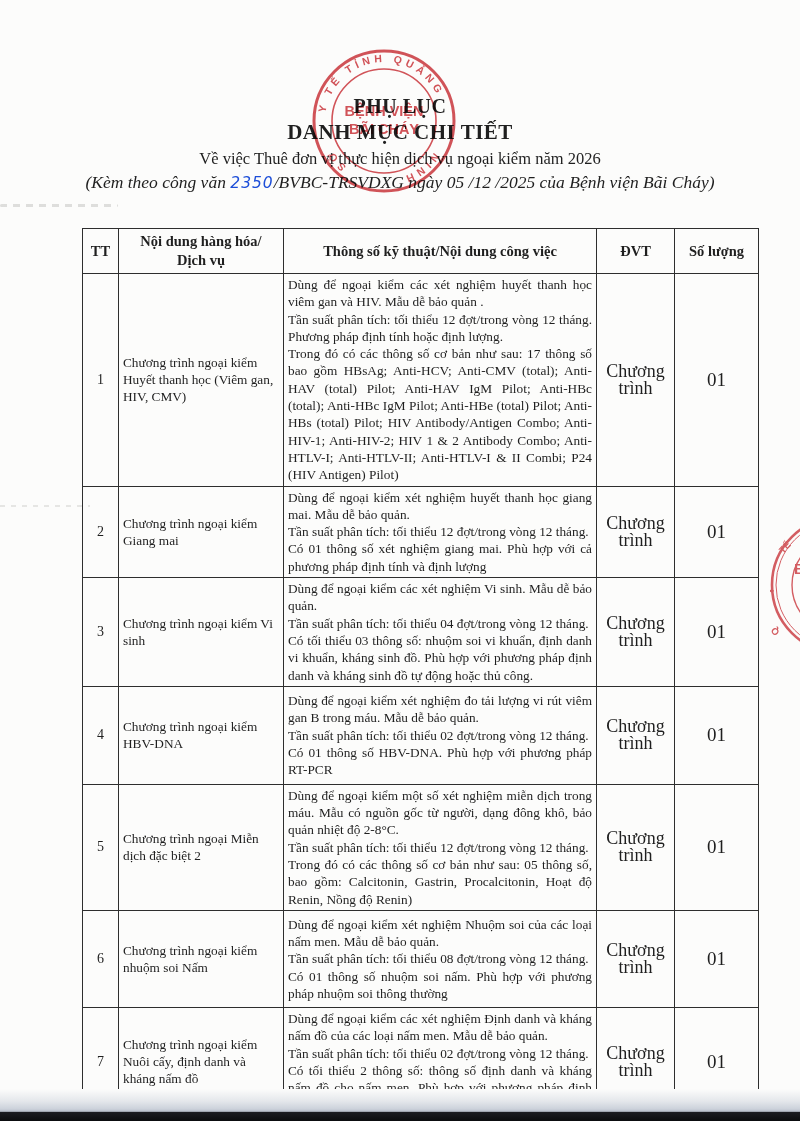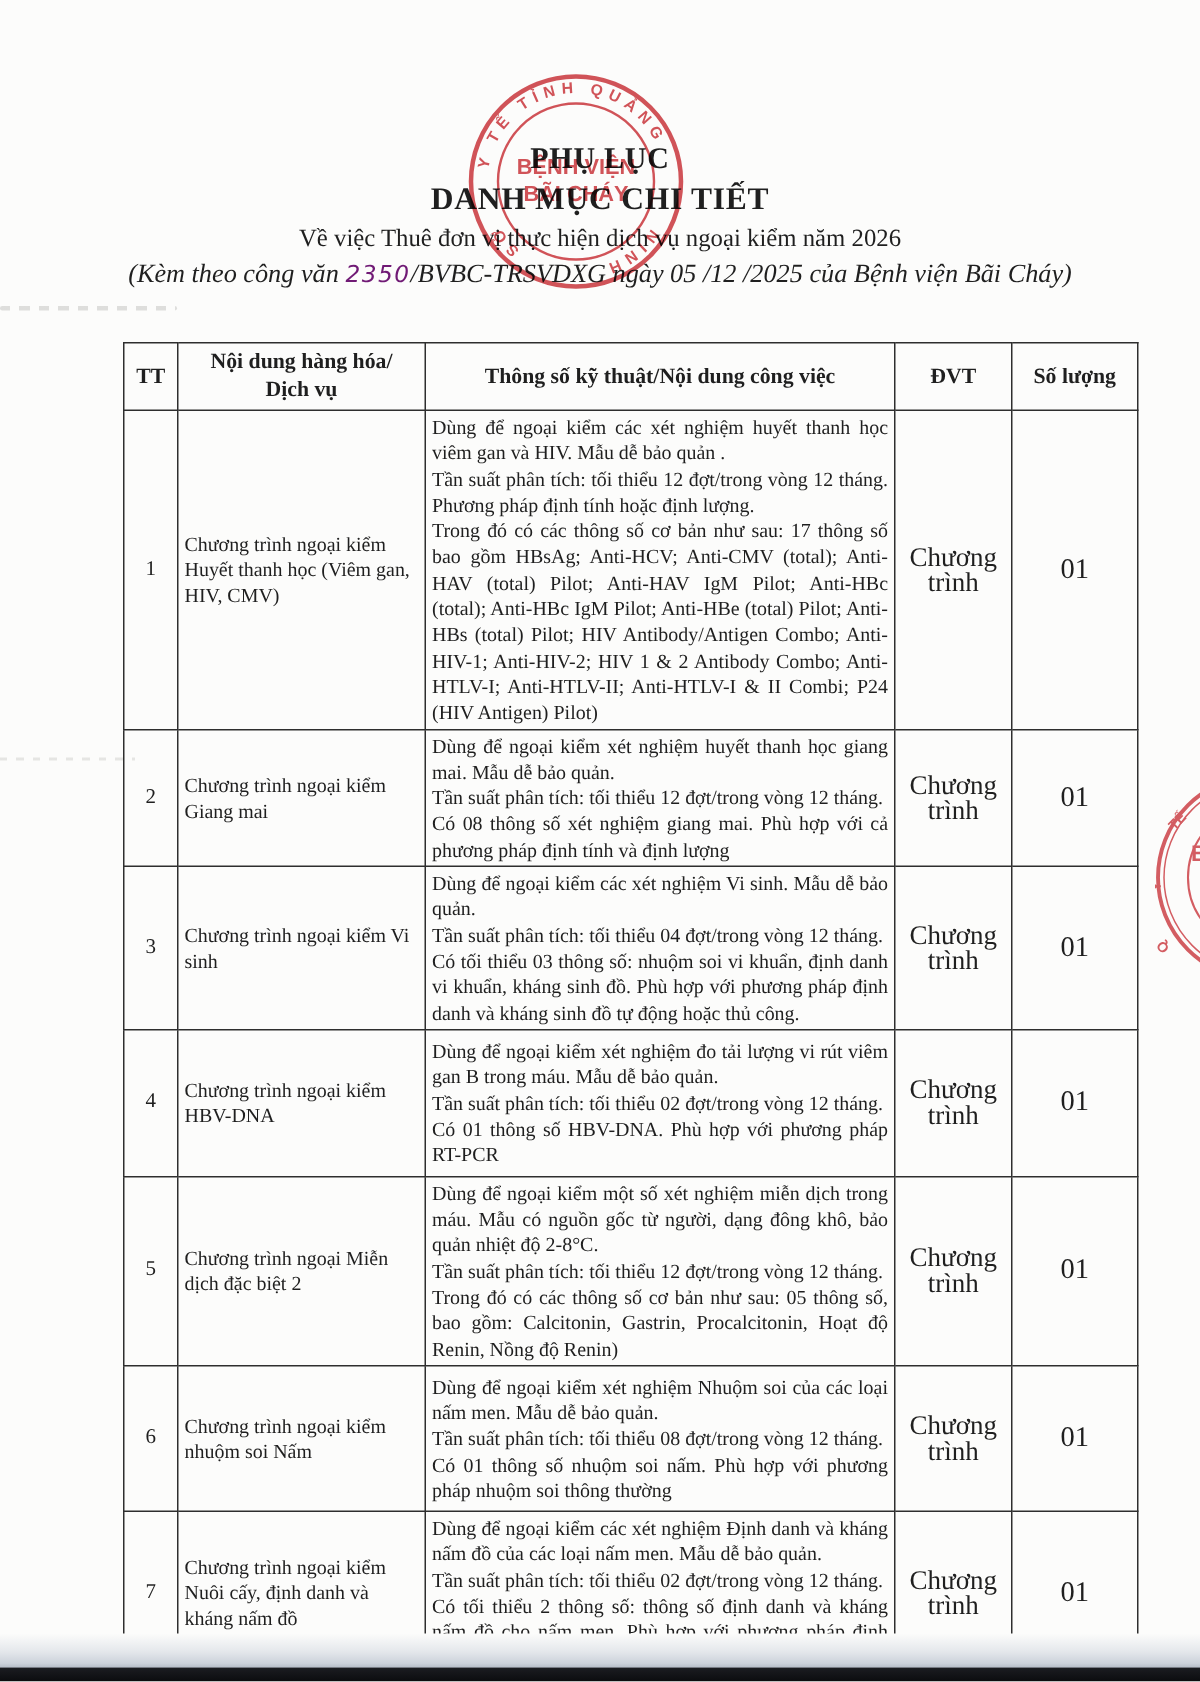--- a/index.html
+++ b/index.html
@@ -54,21 +54,21 @@
 </style>
 </head>
 <body>
 
 <div class="page">
 
   <div class="header">
     <div class="title1">PHỤ LỤC</div>
     <div class="title2">DANH MỤC CHI TIẾT</div>
     <div class="subtitle">Về việc Thuê đơn vị thực hiện dịch vụ ngoại kiểm năm 2026</div>
-    <div class="attach"><span>(Kèm theo công văn </span><span class="hand-number" style="color:#701a75;">2350</span><span>/BVBC-TRSVDXG ngày 05 /12 /2025 của Bệnh viện Bãi Cháy)</span></div>
+    <div class="attach"><span>(Kèm theo công văn </span><span class="hand-number" style="color:#1d4ed8;">2350</span><span>/BVBC-TRSVDXG ngày 05 /12 /2025 của Bệnh viện Bãi Cháy)</span></div>
   </div>
 
   <svg class="stamp-main" viewBox="0 0 146 146">
     <defs>
       <path id="ringPath" d="M 14 73 A 59 59 0 1 1 132 73 A 59 59 0 1 1 14 73" fill="none"></path>
     </defs>
     <circle cx="73" cy="73" r="70" fill="none" stroke="#cf4147" stroke-width="3"></circle>
     <circle cx="73" cy="73" r="52" fill="none" stroke="#cf4147" stroke-width="1.6"></circle>
     <text font-family="Liberation Sans, sans-serif" font-size="10.5" font-weight="bold" fill="#cf4147" letter-spacing="4">
       <textPath href="#ringPath" startOffset="8">Y TẾ TỈNH QUẢNG</textPath>
@@ -119,21 +119,21 @@
 Tần suất phân tích: tối thiểu 12 đợt/trong vòng 12 tháng. Phương pháp định tính hoặc định lượng.
 Trong đó có các thông số cơ bản như sau: 17 thông số bao gồm HBsAg; Anti-HCV; Anti-CMV (total); Anti-HAV (total) Pilot; Anti-HAV IgM Pilot; Anti-HBc (total); Anti-HBc IgM Pilot; Anti-HBe (total) Pilot; Anti-HBs (total) Pilot; HIV Antibody/Antigen Combo; Anti-HIV-1; Anti-HIV-2; HIV 1 &amp; 2 Antibody Combo; Anti-HTLV-I; Anti-HTLV-II; Anti-HTLV-I &amp; II Combi; P24 (HIV Antigen) Pilot)</td>
         <td class="unit">Chương trình</td>
         <td class="qty">01</td>
       </tr>
       <tr class="r2">
         <td class="tt">2</td>
         <td class="item">Chương trình ngoại kiểm Giang mai</td>
         <td class="spec">Dùng để ngoại kiểm xét nghiệm huyết thanh học giang mai. Mẫu dễ bảo quản.
 Tần suất phân tích: tối thiểu 12 đợt/trong vòng 12 tháng.
-Có 08 thông số xét nghiệm giang mai. Phù hợp với cả phương pháp định tính và định lượng</td>
+Có 01 thông số xét nghiệm giang mai. Phù hợp với cả phương pháp định tính và định lượng</td>
         <td class="unit">Chương trình</td>
         <td class="qty">01</td>
       </tr>
       <tr class="r3">
         <td class="tt">3</td>
         <td class="item">Chương trình ngoại kiểm Vi sinh</td>
         <td class="spec">Dùng để ngoại kiểm các xét nghiệm Vi sinh. Mẫu dễ bảo quản.
 Tần suất phân tích: tối thiểu 04 đợt/trong vòng 12 tháng.
 Có tối thiểu 03 thông số: nhuộm soi vi khuẩn, định danh vi khuẩn, kháng sinh đồ. Phù hợp với phương pháp định danh và kháng sinh đồ tự động hoặc thủ công.</td>
         <td class="unit">Chương trình</td>

